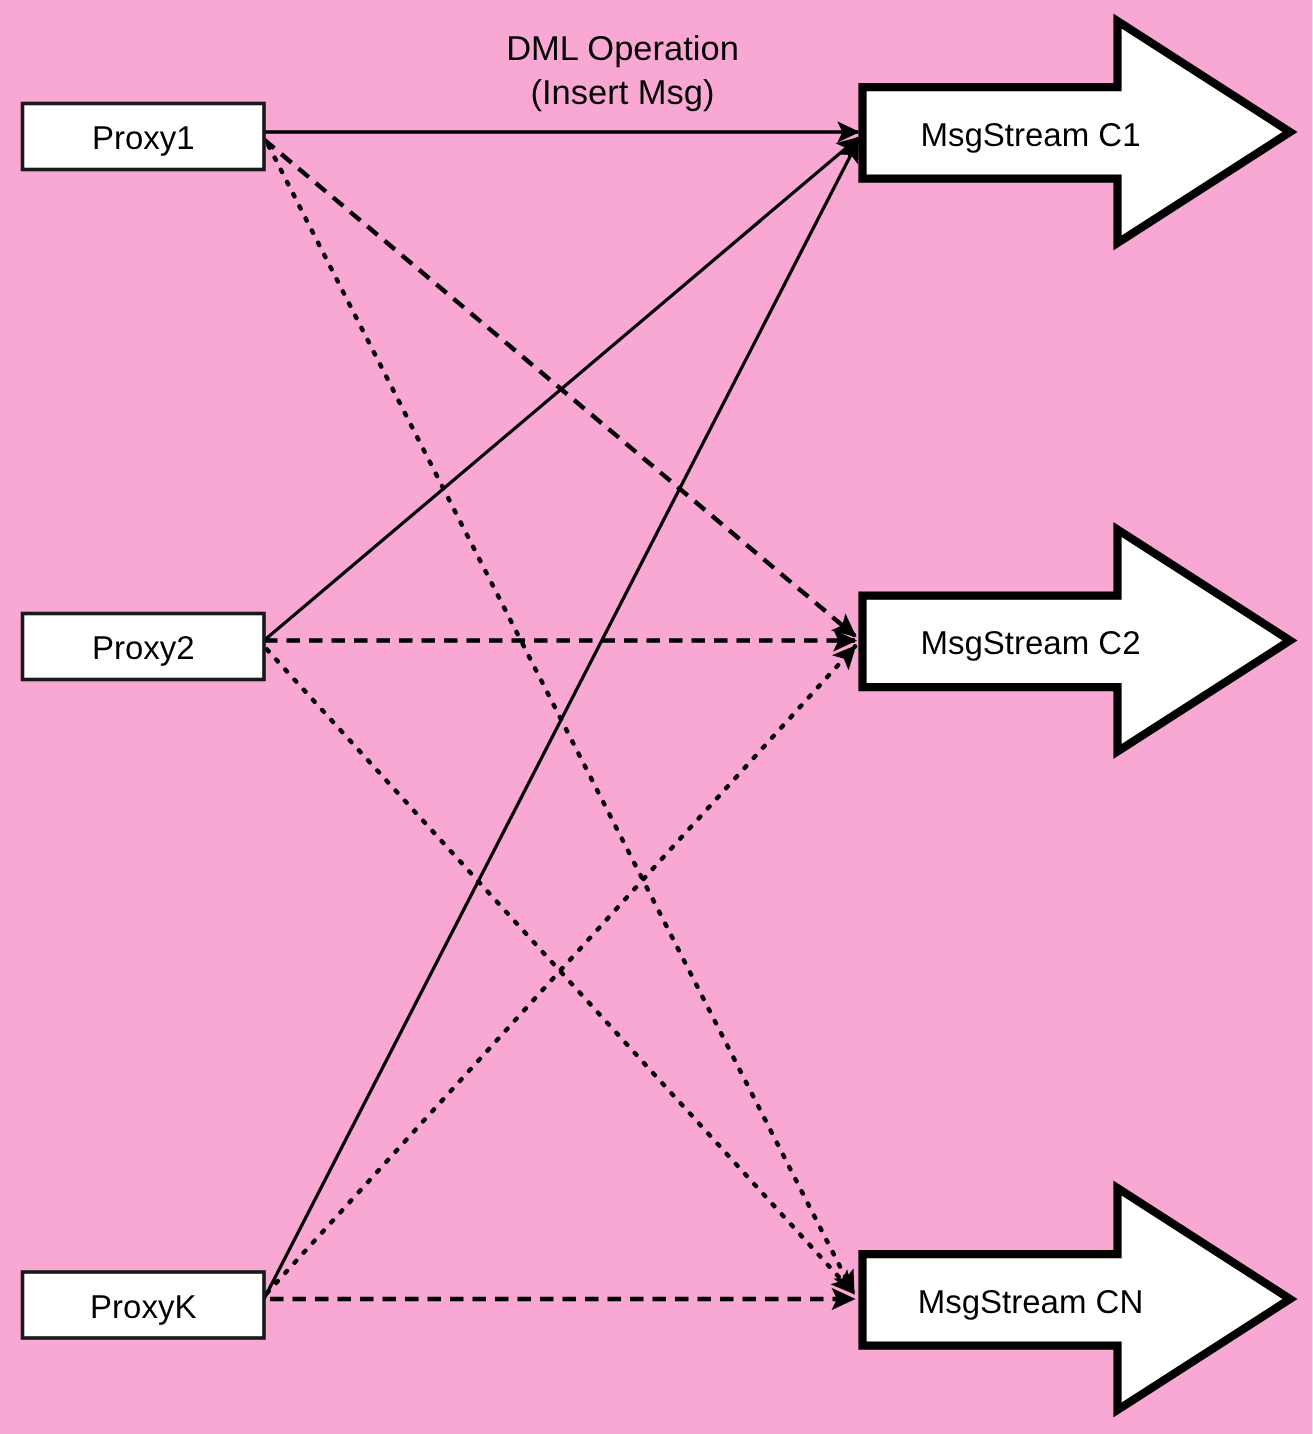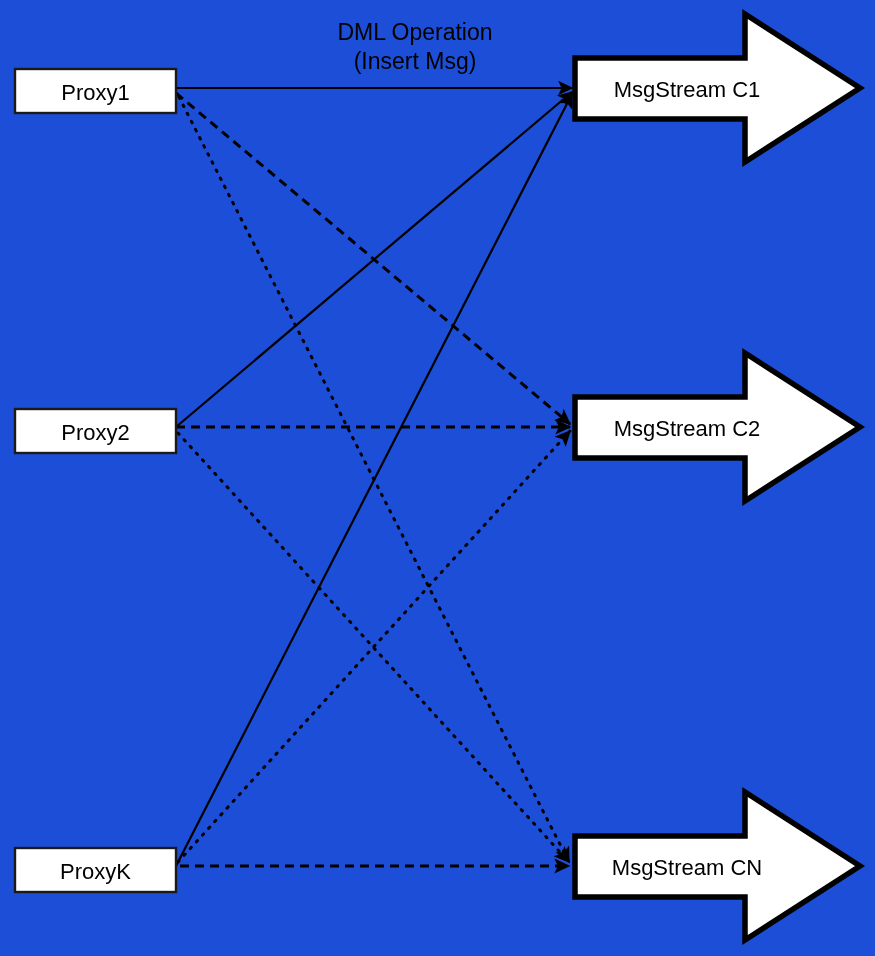--- a/index.html
+++ b/index.html
@@ -7,21 +7,21 @@
     padding: 0;
     background: #ffffff;
   }
   body {
     font-family: "Liberation Sans", sans-serif;
   }
   #diagram-root {
     position: relative;
     width: 875px;
     height: 956px;
-    background: #1d4ed8;
+    background: #f9a8d4;
     overflow: hidden;
   }
   #diagram-svg {
     display: block;
     width: 875px;
     height: 956px;
   }
   .node-label {
     font-family: "Liberation Sans", sans-serif;
     font-size: 22px;

